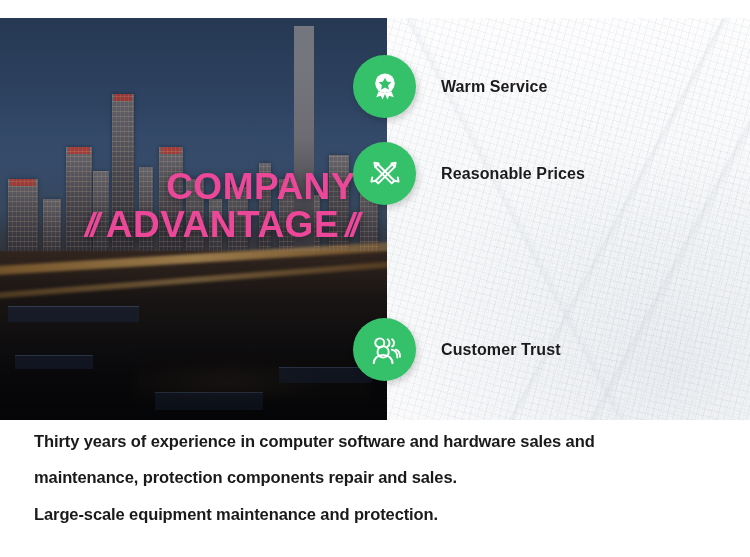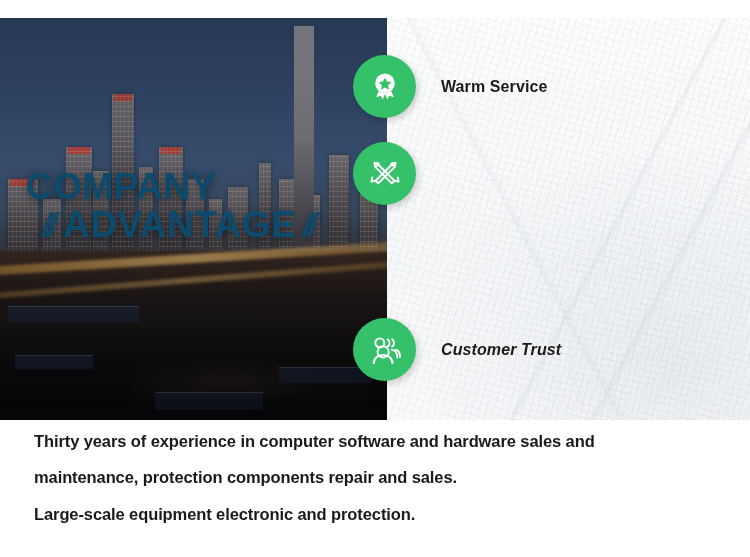--- a/index.html
+++ b/index.html
@@ -145,22 +145,22 @@
     background:
       linear-gradient(180deg, rgba(20,28,44,0.30) 0%, rgba(20,28,44,0.05) 30%, rgba(0,0,0,0.22) 78%, rgba(0,0,0,0.5) 100%);
   }
 
   
   .hero-title {
     position: absolute;
     left: 26px;
     top: 150px;
     width: 330px;
-    color: #0c4a6e;
-    text-align: left;
+    color: #ec4899;
+    text-align: right;
     line-height: 1.02;
     text-shadow: 0 2px 8px rgba(0,0,0,0.45);
     user-select: none;
   }
   .hero-title .line1 {
     display: block;
     font-size: 37px;
     font-weight: 700;
     letter-spacing: 0.5px;
   }
@@ -194,21 +194,21 @@
   .feature {
     position: absolute;
     left: 0;
     height: 63px;
     display: flex;
     align-items: center;
   }
   .feature.f0 { top: 37px; }
   .feature.f1 { top: 124px; }
   .feature.f2 { top: 211px; }
-  .feature.f3 { top: 300px; font-style: italic; }
+  .feature.f3 { top: 300px; }
 
   .circle {
     width: 63px;
     height: 63px;
     border-radius: 50%;
     background: #35c16a;
     display: flex;
     align-items: center;
     justify-content: center;
     flex: 0 0 auto;
@@ -309,20 +309,21 @@
         <span class="circle">
           <svg width="36" height="36" viewBox="0 0 48 48" fill="none" stroke="#ffffff" stroke-width="2.6" stroke-linecap="round" stroke-linejoin="round" aria-hidden="true">
             <path d="M11 14.5l3.5-3.5 22 22-3.5 3.5z"></path>
             <path d="M11 14.5l-1.2 -5.6 5.7 1.1"></path>
             <path d="M36.5 33l5.6 1.2 -1.1 -5.7"></path>
             <path d="M37 14.5l-3.5-3.5-22 22 3.5 3.5z"></path>
             <path d="M37 14.5l1.2 -5.6 -5.7 1.1"></path>
             <path d="M11.5 33l-5.6 1.2 1.1 -5.7"></path>
           </svg>
         </span>
+        <span class="feature-label">Reasonable Prices</span>
       </div>
 
 
       <div class="feature f3">
         <span class="circle">
           <svg width="36" height="36" viewBox="0 0 48 48" fill="none" stroke="#ffffff" stroke-width="2.6" stroke-linecap="round" stroke-linejoin="round" aria-hidden="true">
             <circle cx="17" cy="14.5" r="6"></circle>
             <path d="M27.5 9.6a6 6 0 0 1 0 9.8"></path>
             <path d="M33.5 9.6a6 6 0 0 1 0 9.8"></path>
             <circle cx="21.5" cy="26.5" r="7.5"></circle>
@@ -333,16 +334,16 @@
         </span>
         <span class="feature-label">Customer Trust</span>
       </div>
 
     </div>
   </div>
 
   <div class="blurb">
     <p>Thirty years of experience in computer software and hardware sales and</p>
     <p>maintenance, protection components repair and sales.</p>
-    <p>Large-scale equipment electronic and protection.</p>
+    <p>Large-scale equipment maintenance and protection.</p>
   </div>
 
 </div>
 
 </body></html>

